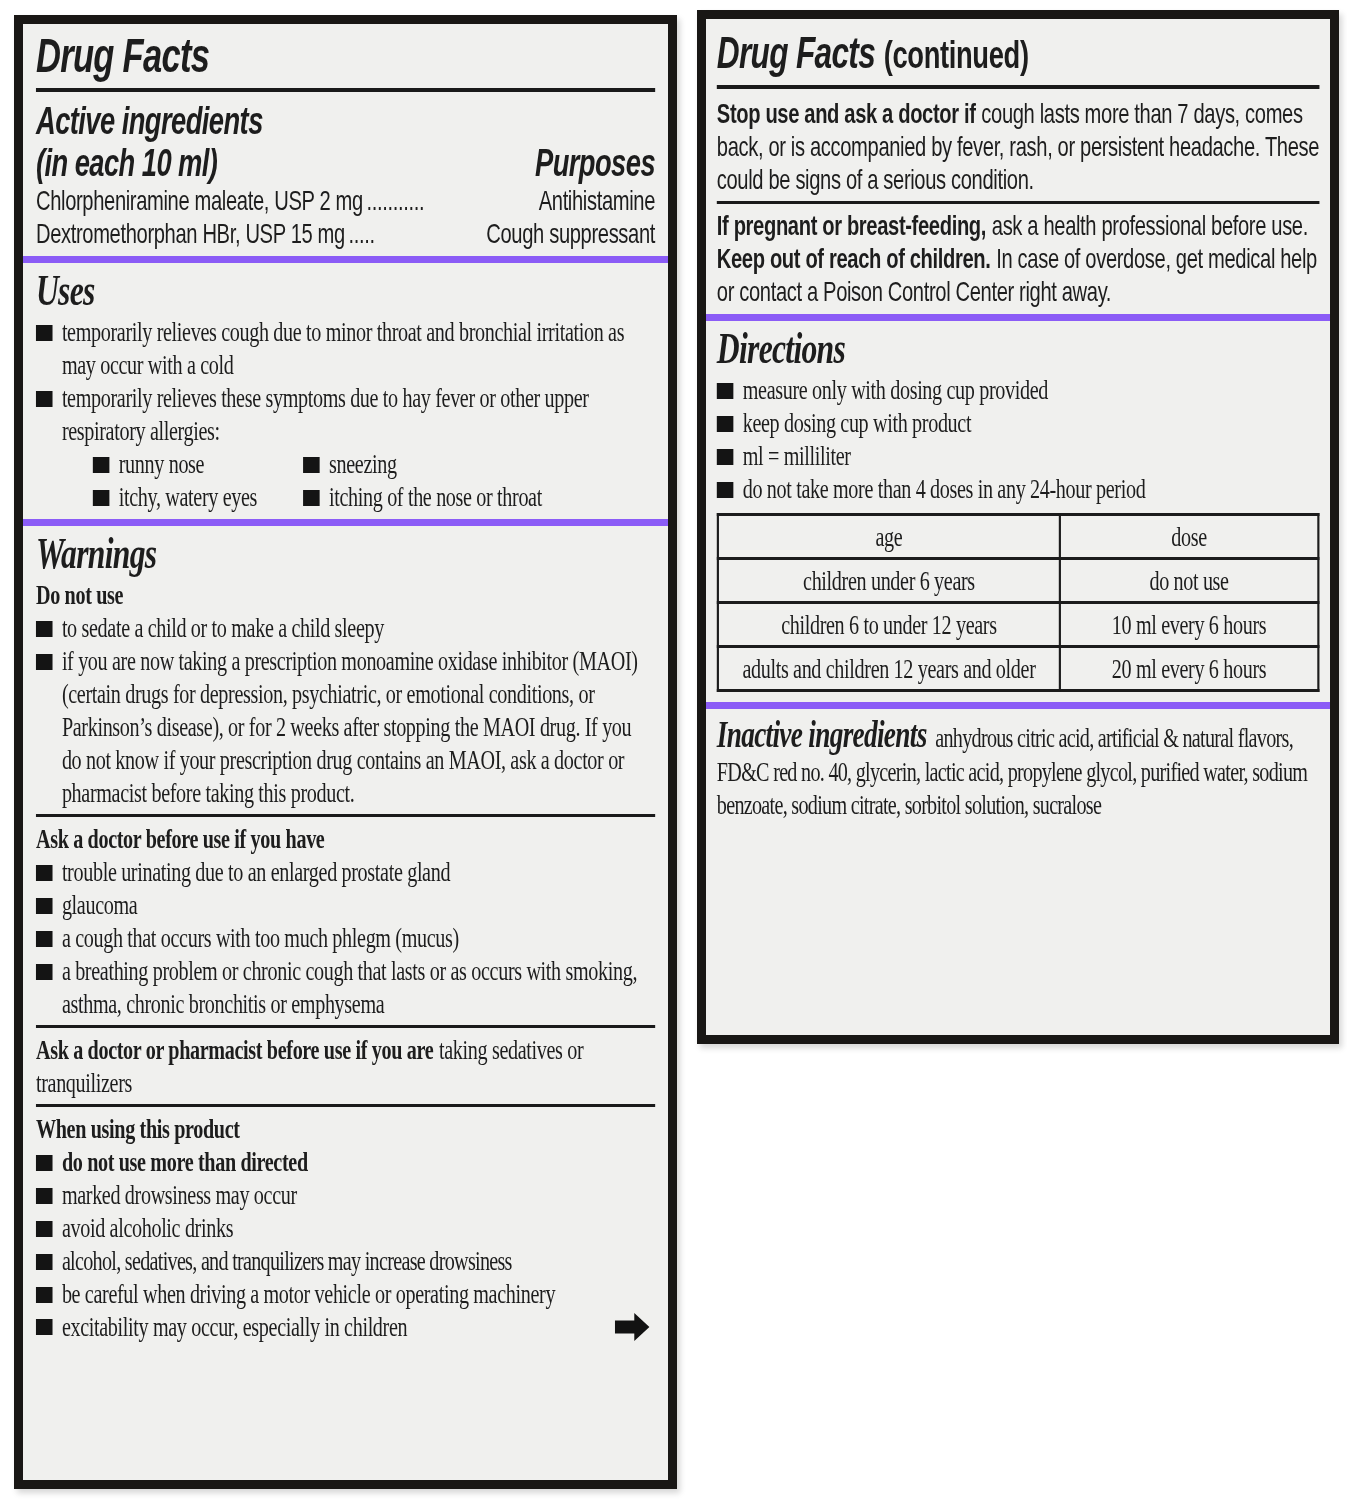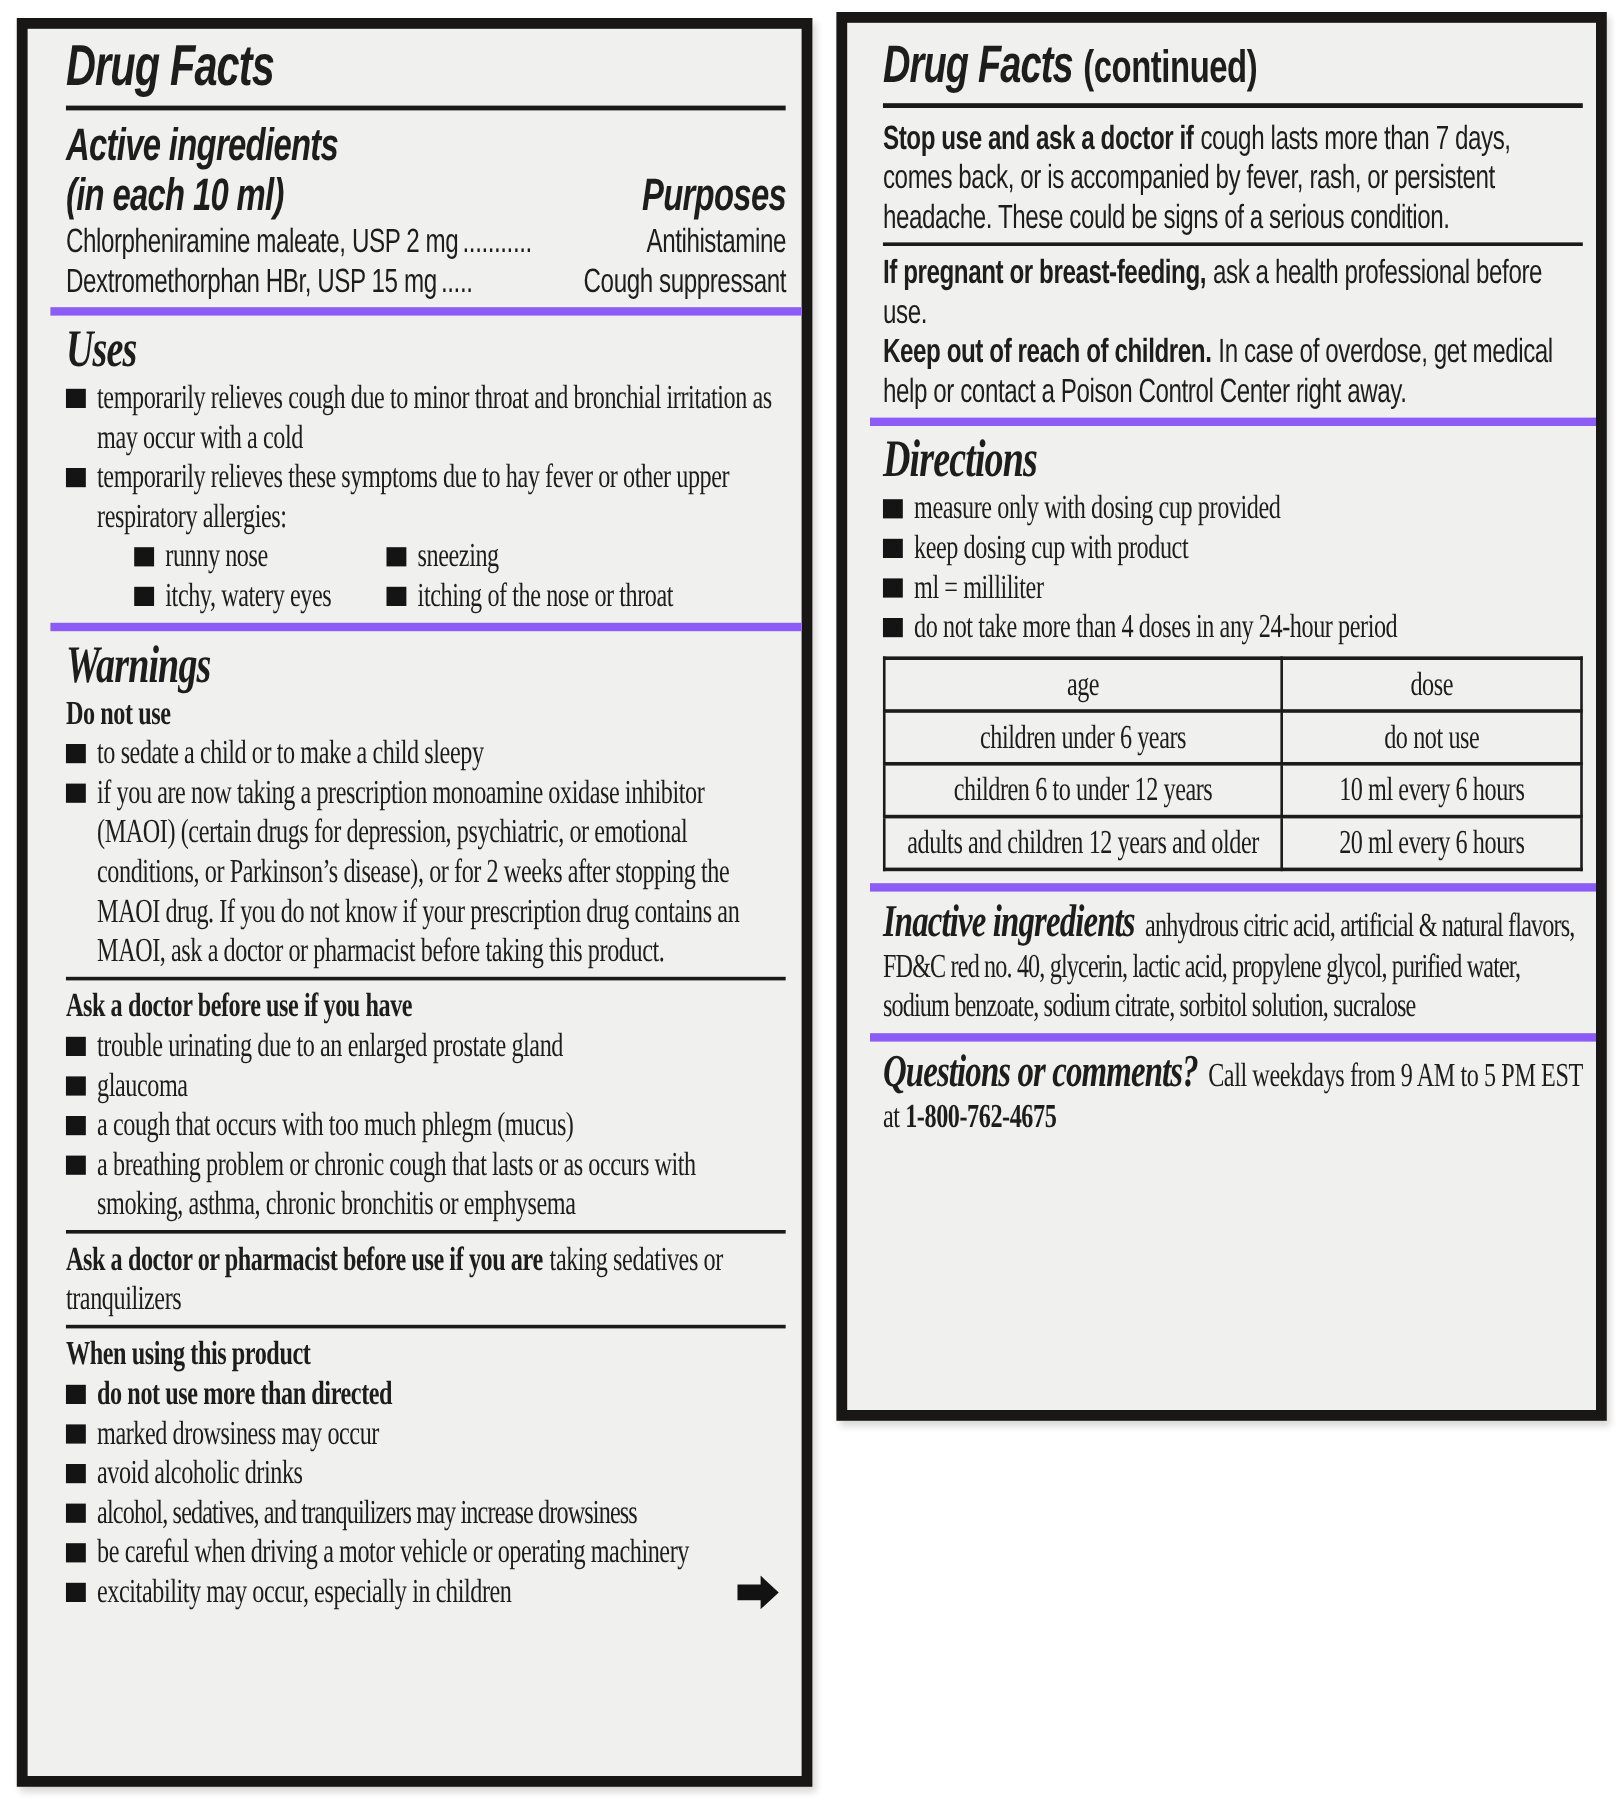--- a/index.html
+++ b/index.html
@@ -8,23 +8,23 @@
     font-family:"Liberation Sans", sans-serif;color:#1d1d1d;
     -webkit-font-smoothing:antialiased;
   }
   .page{position:relative;width:1347px;height:1500px;background:#ffffff;overflow:hidden;}
 
   .panel{
     position:absolute;background:#f0f0ee;border:9px solid #191715;box-sizing:border-box;
     overflow:hidden;box-shadow:3px 4px 6px rgba(0,0,0,.16);
   }
   .left-panel{left:14px;top:15px;width:663px;height:1474px;}
-  .right-panel{left:697px;top:10px;width:642px;height:1174px;}
-
-  .sec{padding:4px 0 6px;margin-left:19px;}
+  .right-panel{left:697px;top:10px;width:642px;height:1034px;}
+
+  .sec{padding:4px 0 6px;}
   .sec + .sec{border-top:7px solid #8b5cf6;font-family:Liberation Serif, serif;}
 
   
   .cw{
     width:calc(100% / 0.72);
     transform:scaleX(0.72);transform-origin:0 0;
     box-sizing:border-box;padding:0 18px;
     font-size:28px;line-height:33px;letter-spacing:-0.5px;
   }
   .right-panel .cw{padding:0 15px;}
@@ -201,21 +201,16 @@
       </div>
     </section>
 
 
     <section class="sec">
       <div class="cw">
         <p class="squeeze"><span class="inline-title">Inactive ingredients</span><span>anhydrous citric acid, artificial &amp; natural flavors, FD&amp;C red no. 40, glycerin, lactic acid, propylene glycol, purified water, sodium benzoate, sodium citrate, sorbitol solution, sucralose</span></p>
       </div>
     </section>
 
-    <section class="sec">
-      <div class="cw">
-        <p><span class="inline-title">Questions or comments?</span><span>Call weekdays from 9 AM to 5 PM EST at</span> <b class="phone">1-800-762-4675</b></p>
-      </div>
-    </section>
 
   </div>
 
 </div>
 
 </body></html>

